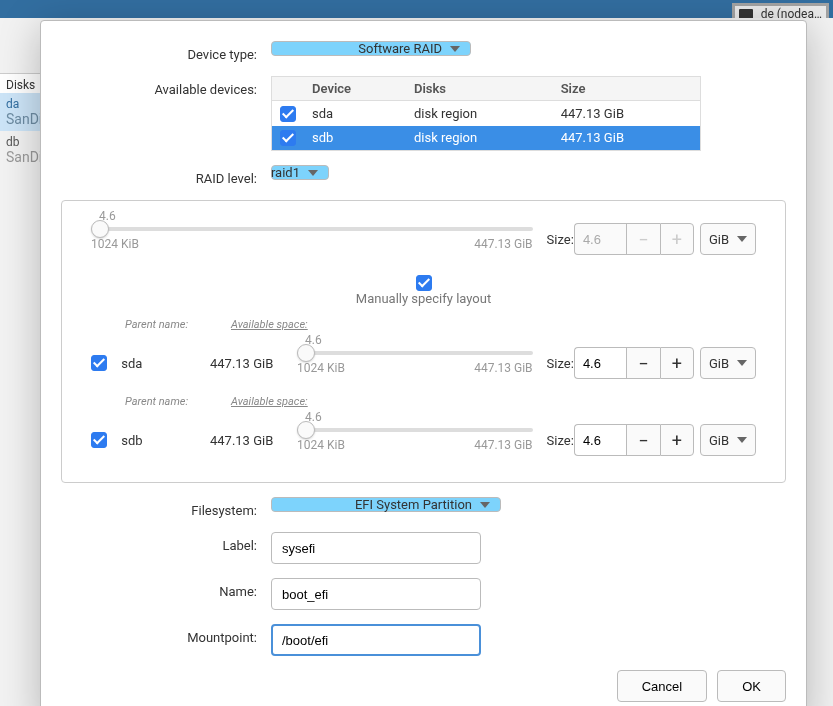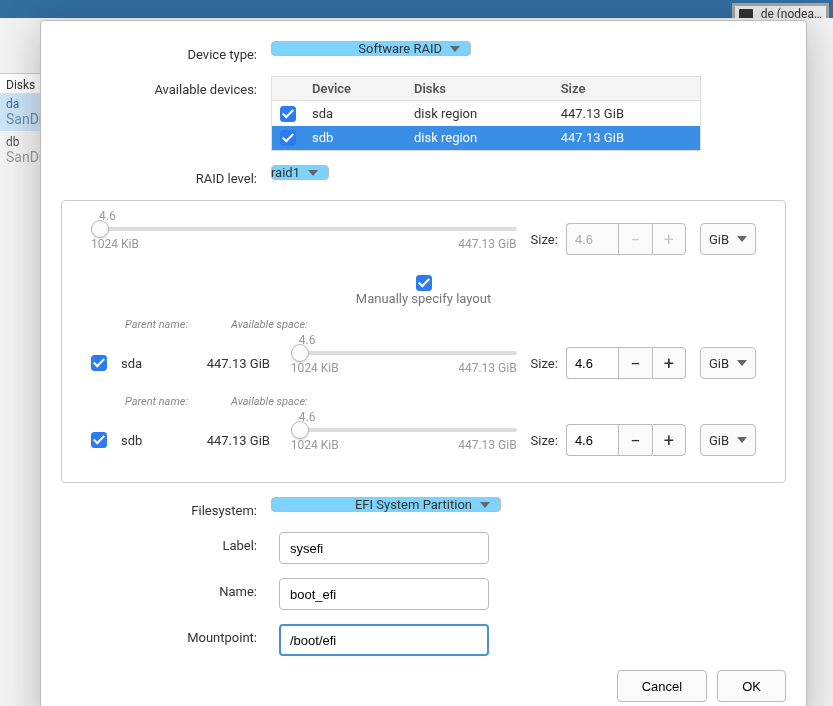--- a/index.html
+++ b/index.html
@@ -190,21 +190,20 @@
   .slider-lbl {
     display: flex;
     justify-content: space-between;
     font-size: 12px;
     color: #999;
     margin-top: 6px;
   }
   .size-row {
     display: flex;
     align-items: center;
-    gap: 8px;
   }
   .size-row .lbl { color: #333; }
   .num-input {
     height: 32px;
     width: 52px;
     border: 1px solid #bbb;
     border-right: none;
     border-radius: 4px 0 0 4px;
     padding: 0 8px;
     font-size: 13px;
@@ -263,30 +262,29 @@
   .layout-row .col-size { flex: 1; display: flex; justify-content: flex-end; }
   .header-labels {
     display: flex;
     gap: 14px;
     font-size: 11px;
     font-style: italic;
     color: #888;
   }
   .header-labels .sp1 { width: 20px; }
   .header-labels .sp2 { width: 92px; }
-  .header-labels .sp3 { width: 90px; }
+  .header-labels .sp3 { width: 90px; text-decoration: underline; }
   .text-input {
     height: 32px;
     width: 210px;
     border: 1px solid #bbb;
     border-radius: 4px;
     padding: 0 10px;
     font-size: 13px;
     background: #fff;
-    margin-left: 8px;
   }
   .text-input.focused {
     border: 2px solid #4a90d9;
     padding: 0 9px;
   }
   .dialog-buttons {
     display: flex;
     justify-content: flex-end;
     gap: 10px;
     margin-top: 10px;

